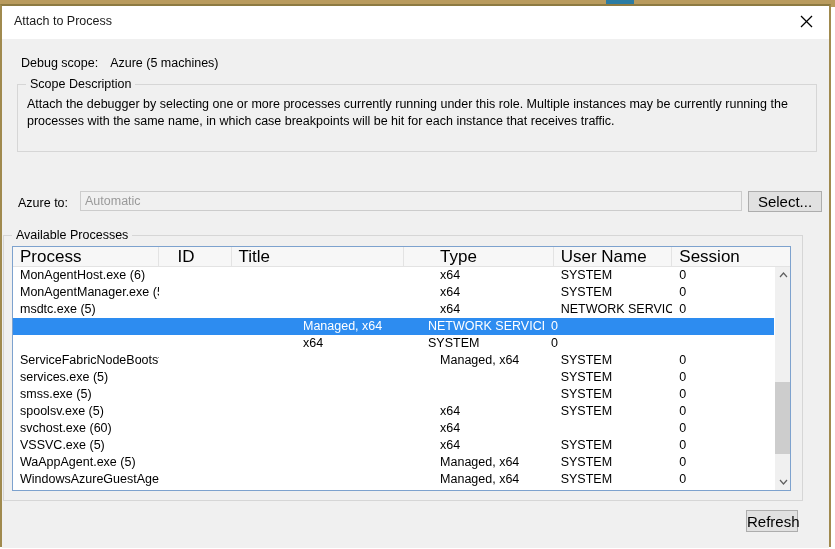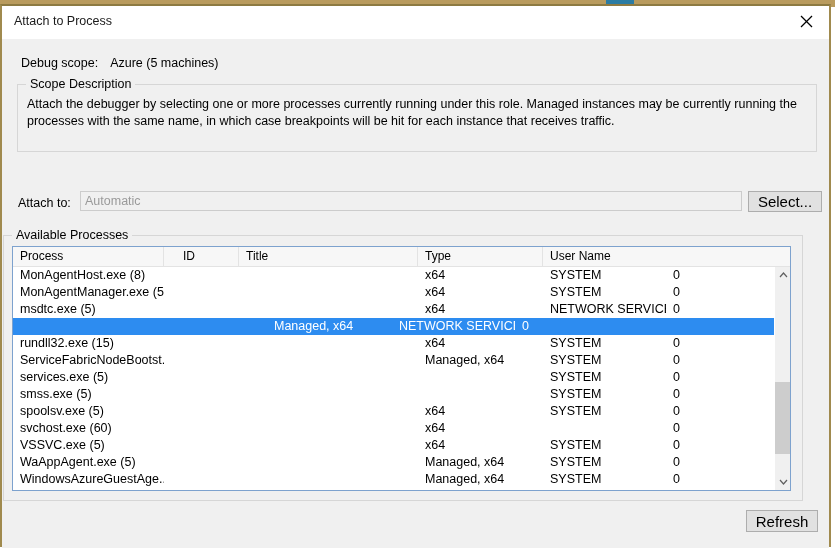--- a/index.html
+++ b/index.html
@@ -192,21 +192,21 @@
   .lv-header {
     position: relative;
     display: flex;
     height: 20px;
     background: #f7f7f7;
     border-bottom: 1px solid #e3e3e3;
     box-sizing: border-box;
   }
   .lv-header .th {
     position: relative;
-    font-size: 12px;
+    font-size: 17px;
     color: #000;
     line-height: 19px;
     padding-left: 7px;
     box-sizing: border-box;
     border-right: 1px solid #e3e3e3;
     overflow: hidden;
     white-space: nowrap;
   }
   .lv-header .th:last-child { border-right: none; }
 
@@ -243,21 +243,21 @@
     height: 17px;
     border: 1px solid #000000;
     box-sizing: border-box;
     pointer-events: none;
   }
 
   
   .c-process { width: 151px; }
   .c-id      { width: 63px; margin-left: 12px;  }
   .c-title   { width: 179px; }
-  .c-type    { width: 125px; }
+  .c-type    { width: 125px; margin-left: 29px; }
   .c-user    { width: 123px; }
   .c-session { width: 122px; }
 
   
   .vscroll {
     position: absolute;
     right: 0px;
     top: 20px;
     width: 16px;
     height: 223px;
@@ -279,21 +279,21 @@
     width: 16px;
     height: 72px;
     background: #cdcdcd;
   }
 
   
   #refresh-btn {
     position: absolute;
     left: 744px;
     top: 471px;
-    width: 72px;
+    width: 52px;
     height: 22px;
   }
 </style>
 </head>
 <body>
 
 <div id="screen">
 
   <div class="desktop-strip">
     <div class="desktop-strip-tab"></div>
@@ -312,43 +312,44 @@
     </div>
 
     <div class="dialog-body">
 
       <div class="debug-scope-row">
         <span class="debug-scope-label">Debug scope:</span><span class="debug-scope-value">Azure (5 machines)</span>
       </div>
 
       <div class="groupbox" id="scope-desc-group">
         <div class="gb-legend">Scope Description</div>
-        <div class="scope-desc-text">Attach the debugger by selecting one or more processes currently running under this role.  Managed instances may be currently running the processes with the same name, in which case breakpoints will be hit for each instance that receives traffic.</div>
+        <div class="scope-desc-text">Attach the debugger by selecting one or more processes currently running under this role.  Multiple instances may be currently running the processes with the same name, in which case breakpoints will be hit for each instance that receives traffic.</div>
       </div>
 
-      <div class="attach-to-label">Attach to:</div>
+      <div class="attach-to-label">Azure to:</div>
       <input class="attach-to-input" type="text" readonly="" value="Automatic" style="">
       <button class="btn" id="select-btn">Select...</button>
 
       <div class="groupbox" id="avail-group">
         <div class="gb-legend">Available Processes</div>
 
         <div class="listview">
 
           <div class="lv-header">
             <div class="th c-process">Process</div>
             <div class="th c-id">ID</div>
             <div class="th c-title">Title</div>
             <div class="th c-type">Type</div>
             <div class="th c-user">User Name</div>
+            <div class="th c-session">Session</div>
           </div>
 
           <div class="lv-body" id="lv-body">
               <div class="lv-row">
-                <div class="td c-process">MonAgentHost.exe (8)</div>
+                <div class="td c-process">MonAgentHost.exe (6)</div>
                 <div class="td c-id"></div>
                 <div class="td c-title"></div>
                 <div class="td c-type">x64</div>
                 <div class="td c-user">SYSTEM</div>
                 <div class="td c-session">0</div>
               </div>
               <div class="lv-row">
                 <div class="td c-process">MonAgentManager.exe (5)</div>
                 <div class="td c-id"></div>
                 <div class="td c-title"></div>
@@ -365,21 +366,20 @@
                 <div class="td c-session">0</div>
               </div>
               <div class="lv-row selected">
                 <div class="td c-id"></div>
                 <div class="td c-title"></div>
                 <div class="td c-type">Managed, x64</div>
                 <div class="td c-user">NETWORK SERVICE</div>
                 <div class="td c-session">0</div>
               </div>
               <div class="lv-row">
-                <div class="td c-process">rundll32.exe (15)</div>
                 <div class="td c-id"></div>
                 <div class="td c-title"></div>
                 <div class="td c-type">x64</div>
                 <div class="td c-user">SYSTEM</div>
                 <div class="td c-session">0</div>
               </div>
               <div class="lv-row">
                 <div class="td c-process">ServiceFabricNodeBootst...</div>
                 <div class="td c-id"></div>
                 <div class="td c-title"></div>

